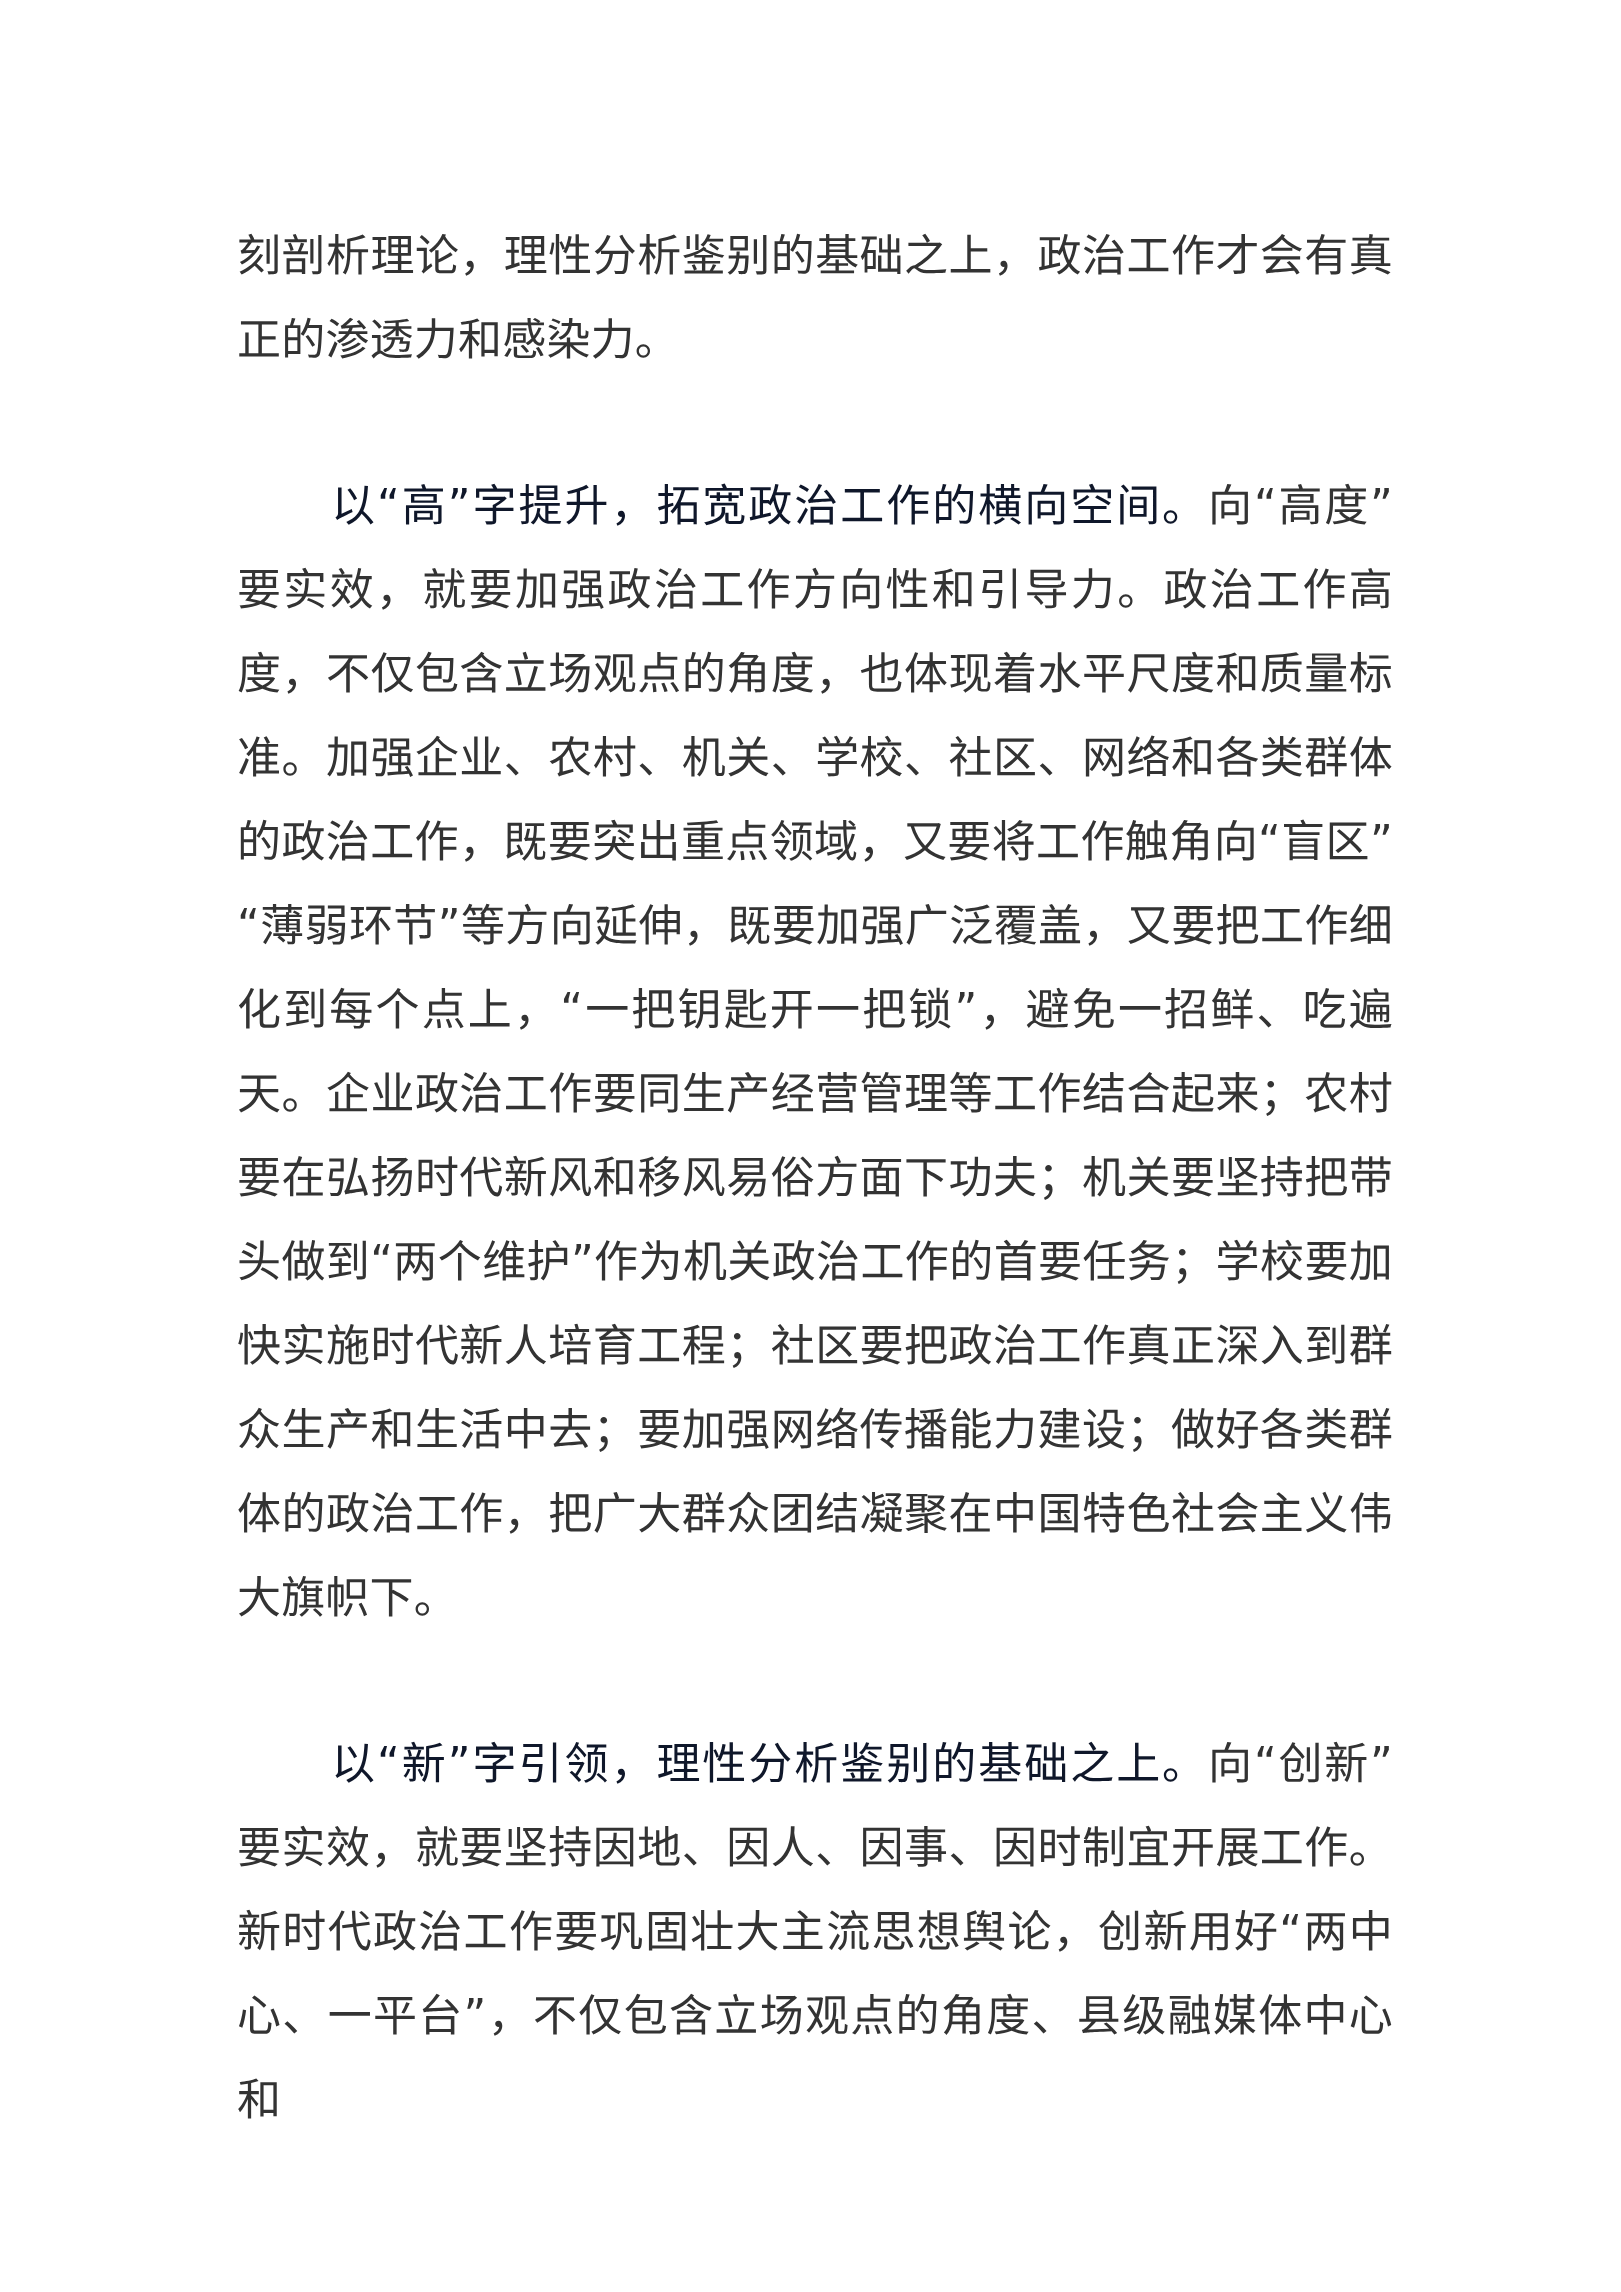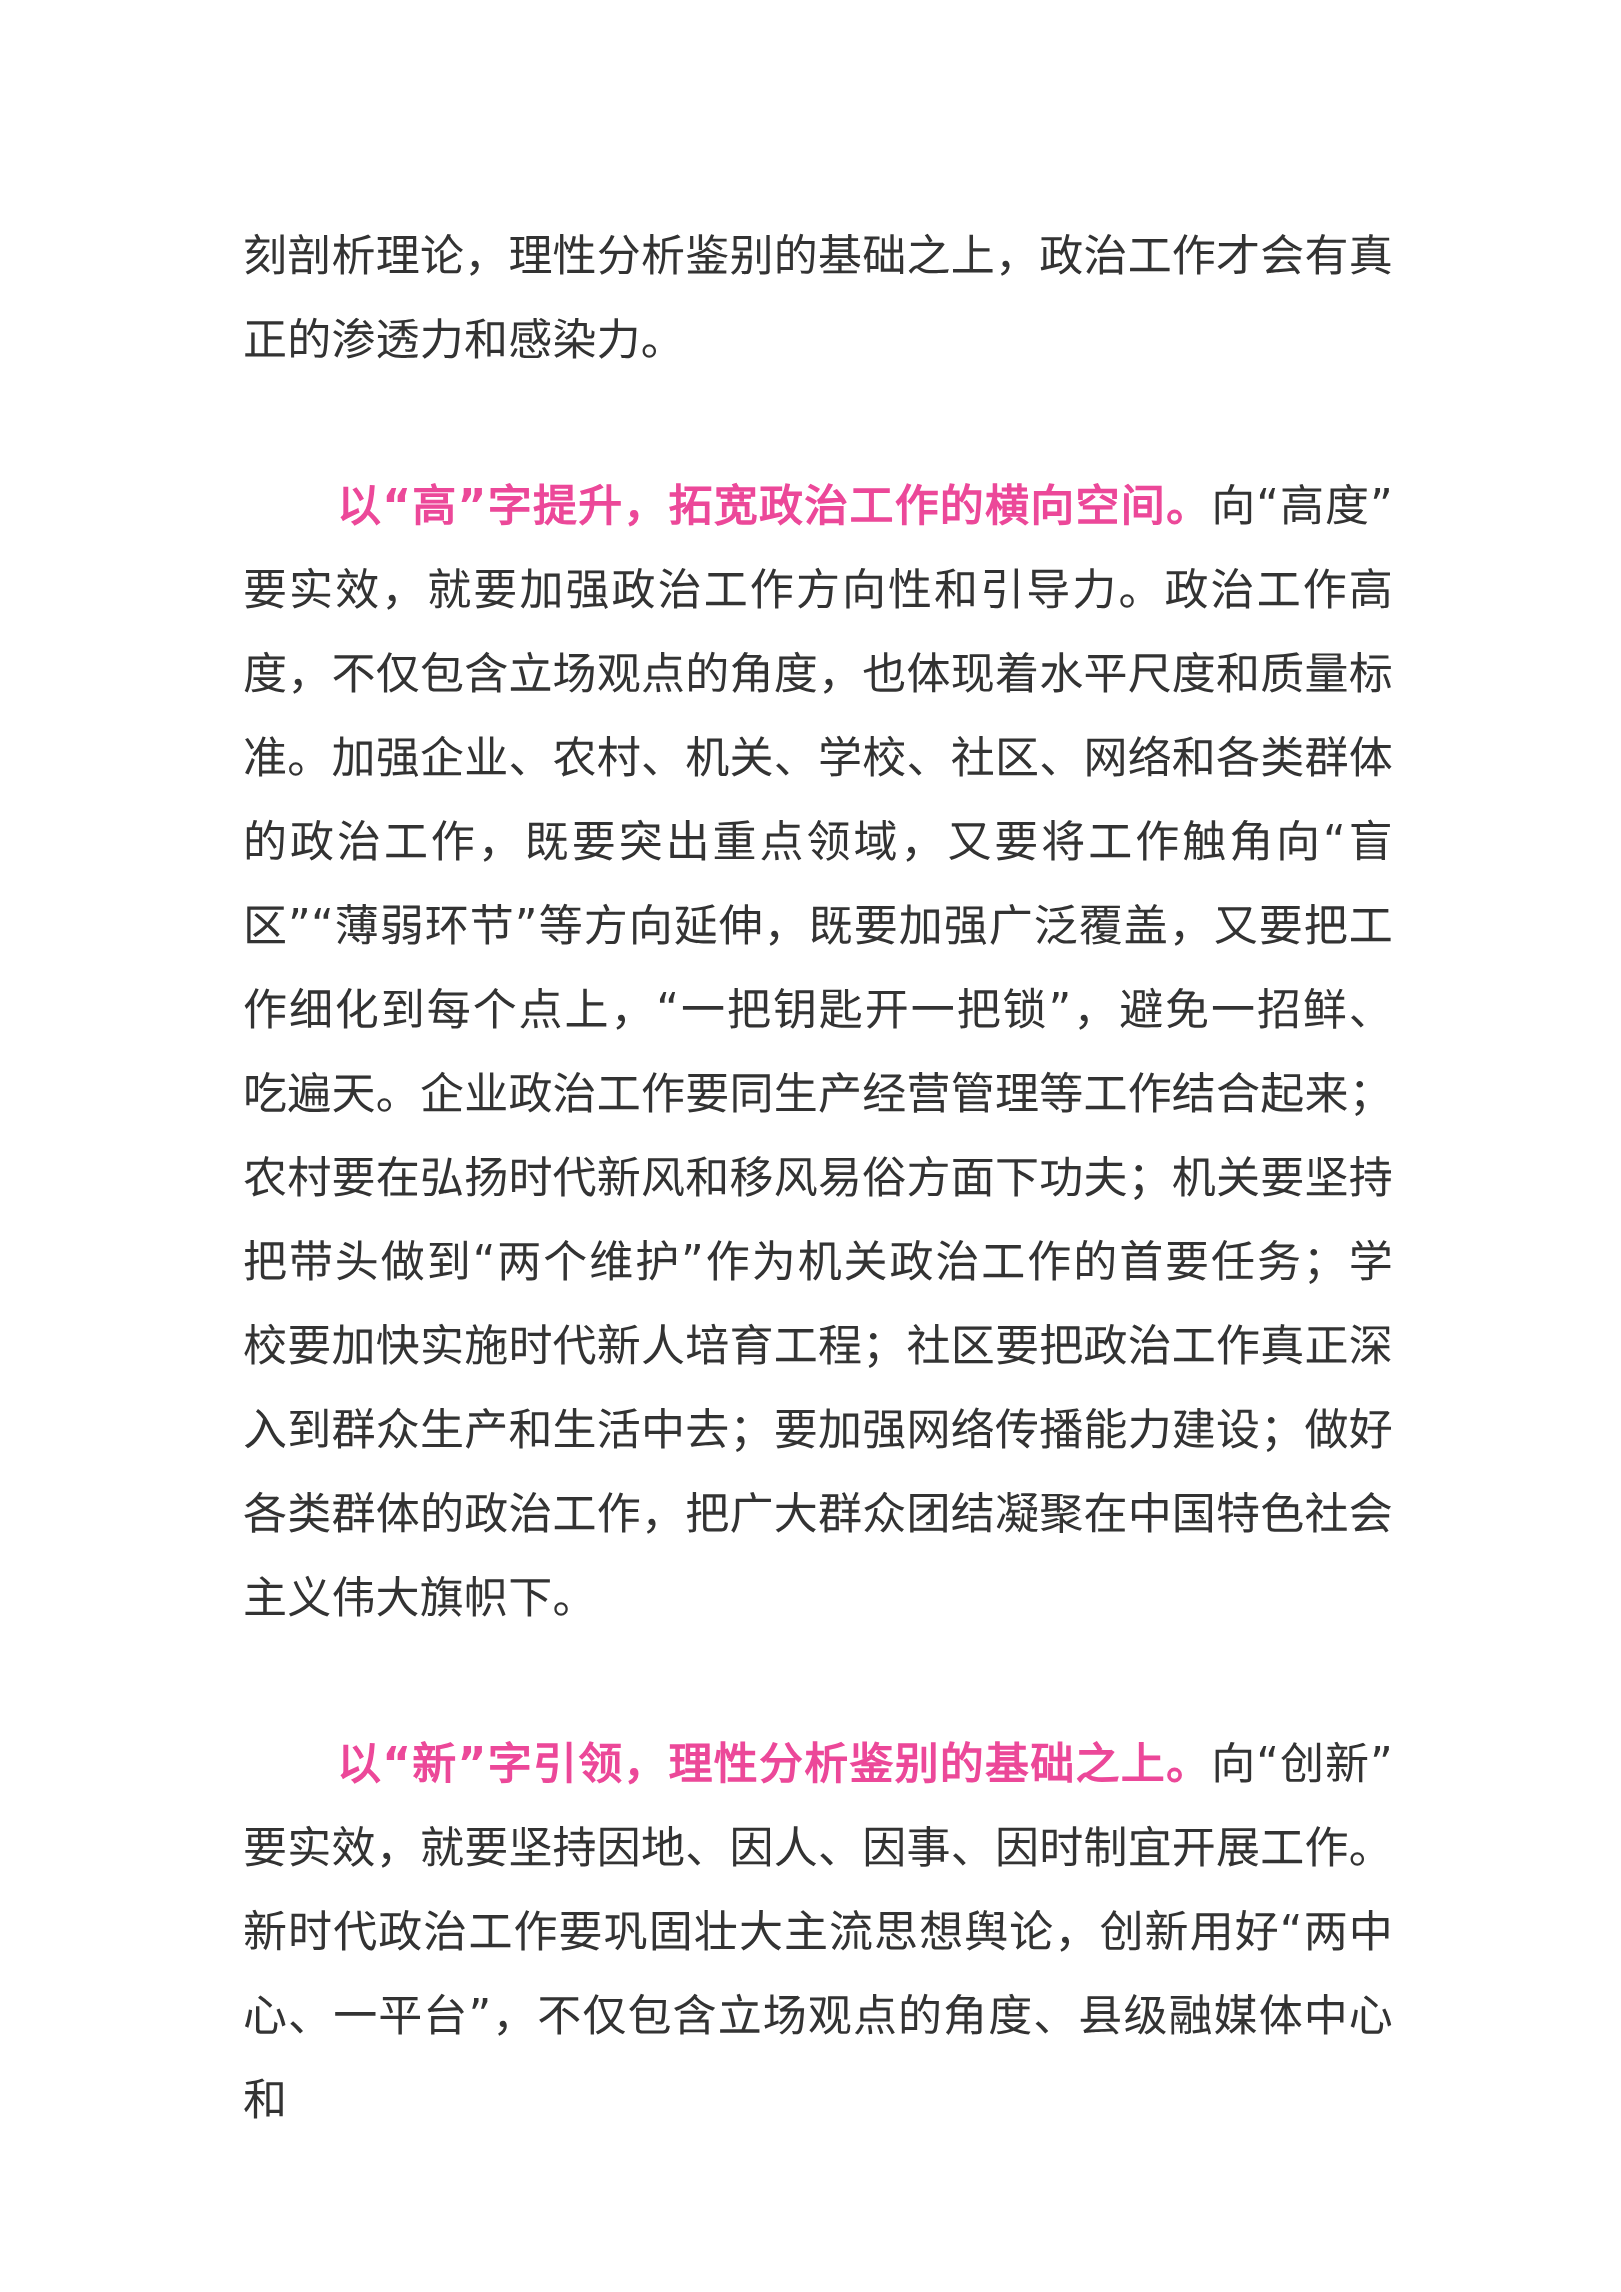--- a/index.html
+++ b/index.html
@@ -20,40 +20,40 @@
   }
 
   .doc-body {
     position: absolute;
     left: 227px;
     top: 214px;
     width: 1166px;
   }
 
   .para {
-    margin: 0 0 0 16px;
+    margin: 0 0 0 10px;
     font-family: "DejaVu Sans", "Liberation Sans", sans-serif;
     font-size: 44px;
     line-height: 84px;
     color: #333333;
     text-align: justify;
     text-justify: inter-ideograph;
     letter-spacing: 0.2px;
     font-weight: 400;
     -webkit-font-smoothing: antialiased;
   }
 
   .para.indent {
     text-indent: 94px;
   }
   .spacer-md { height: 82px; }
 
   .lead {
-    font-weight: 700;
-    color: #ec4899;
+    font-weight: 400;
+    color: #0f172a;
     letter-spacing: 0.4px;
   }
 
   .para .tail {
     font-weight: 400;
   }
 </style>
 </head>
 <body>
 

